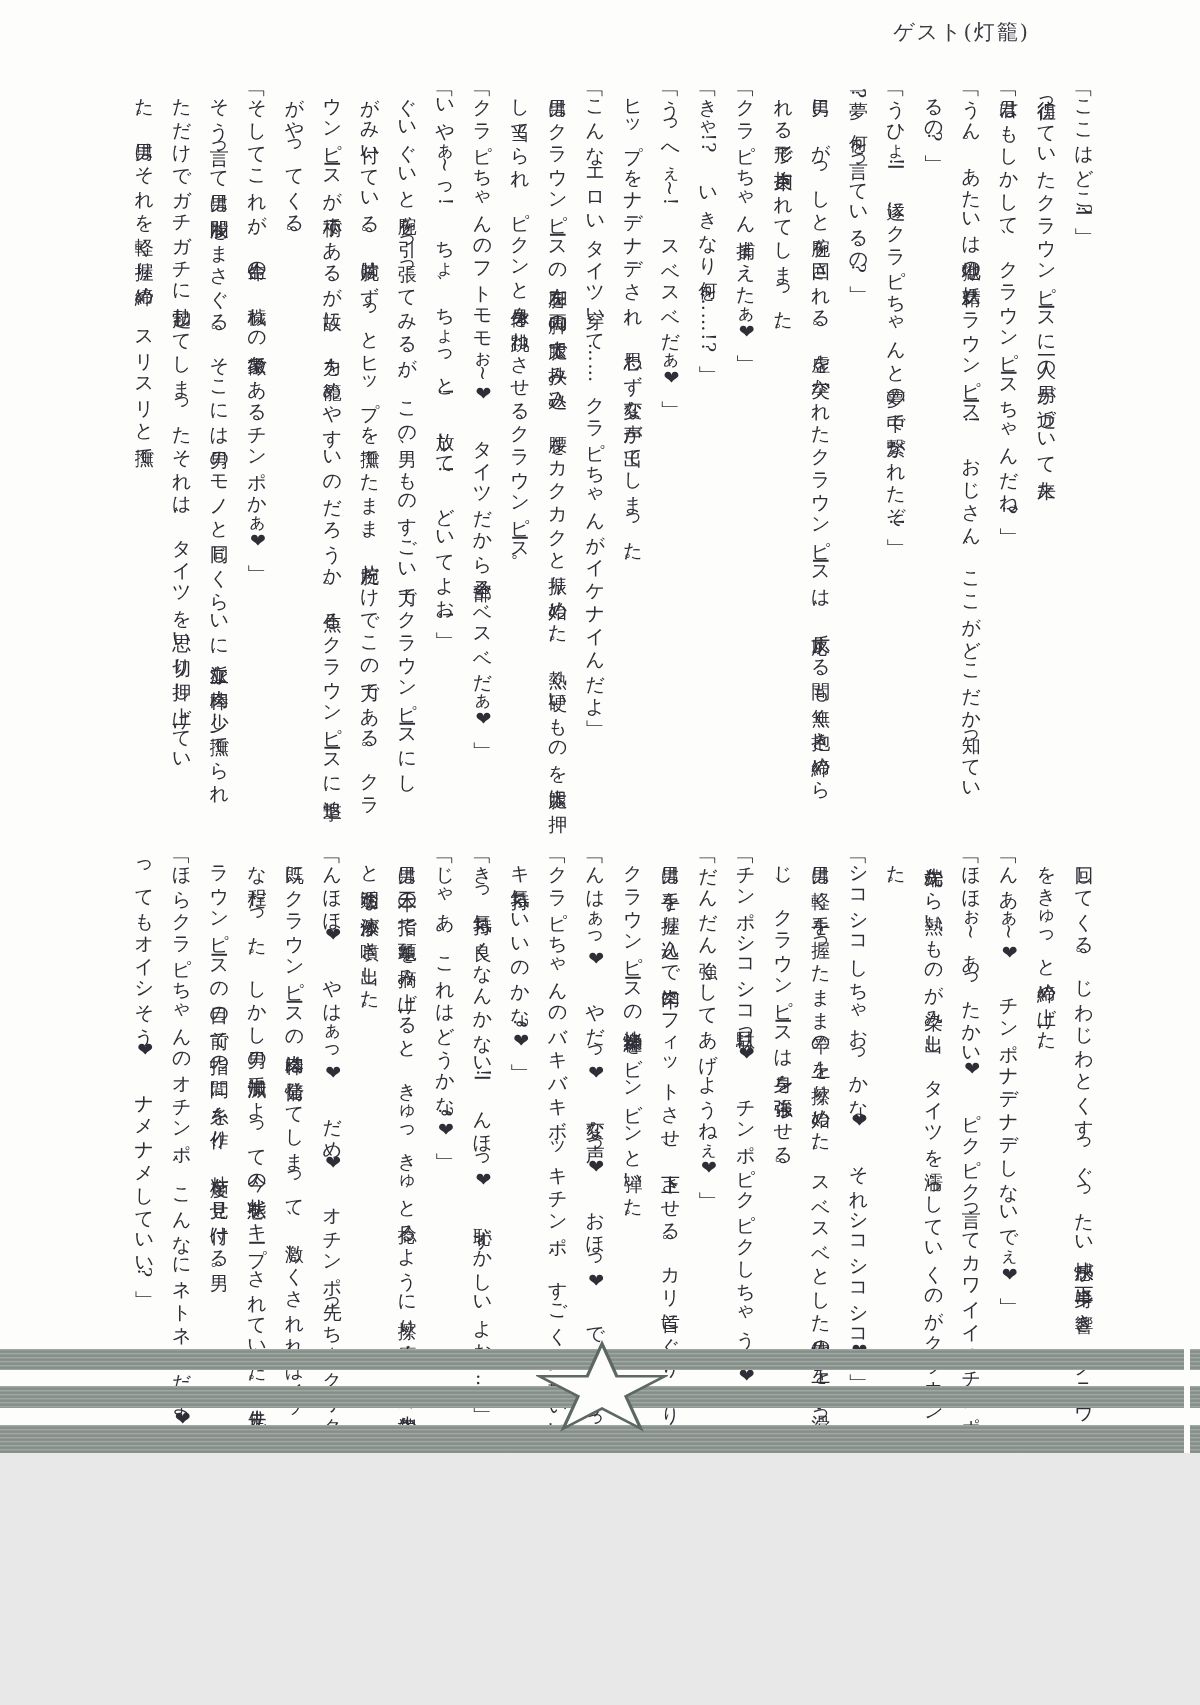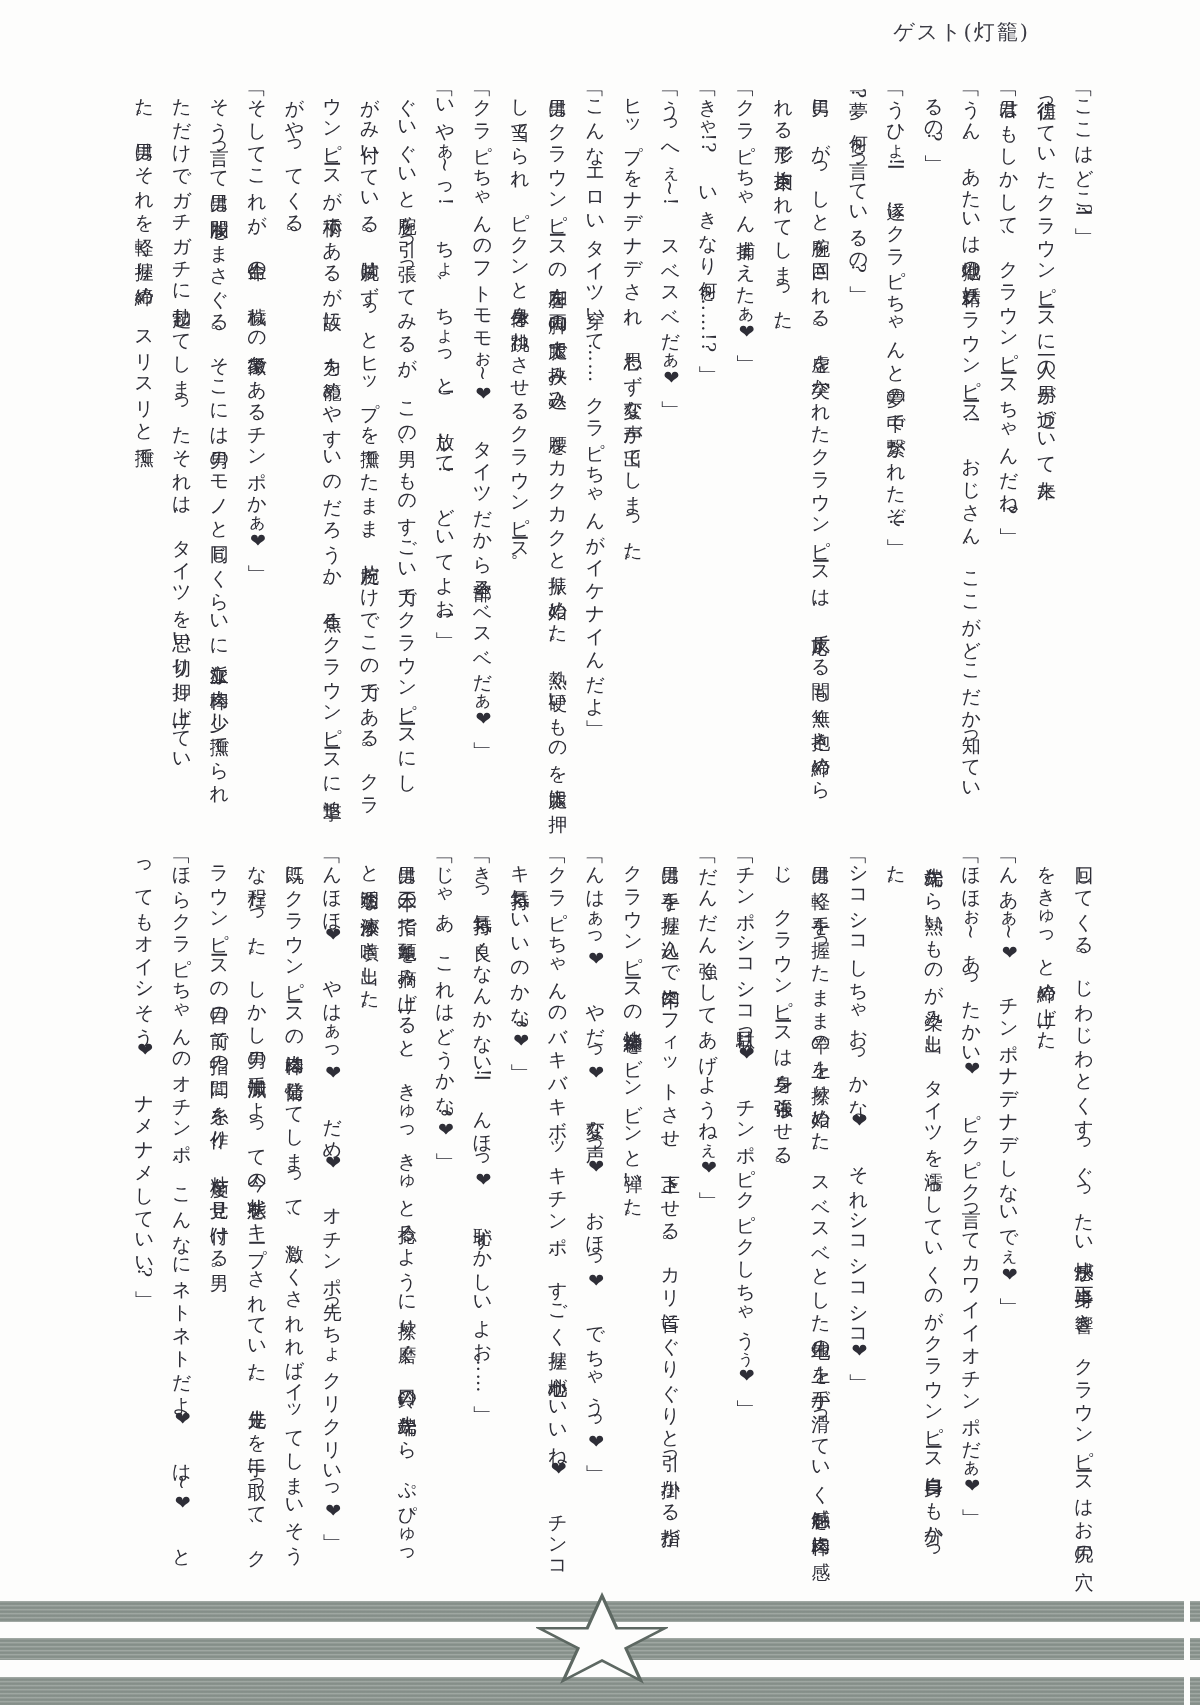--- a/index.html
+++ b/index.html
@@ -3,21 +3,21 @@
 <meta charset="utf-8">
 <style>
   html, body {
     margin: 0;
     padding: 0;
     background: #e8e8e8;
   }
   .page {
     position: relative;
     width: 1200px;
-    height: 1705px;
+    height: 1453px;
     margin: 0 auto;
     background: #fdfdfc;
     overflow: hidden;
     font-family: "DejaVu Serif", "Liberation Serif", serif;
   }
   .header-label {
     position: absolute;
     top: 18px;
     right: 170px;
     font-size: 21px;

